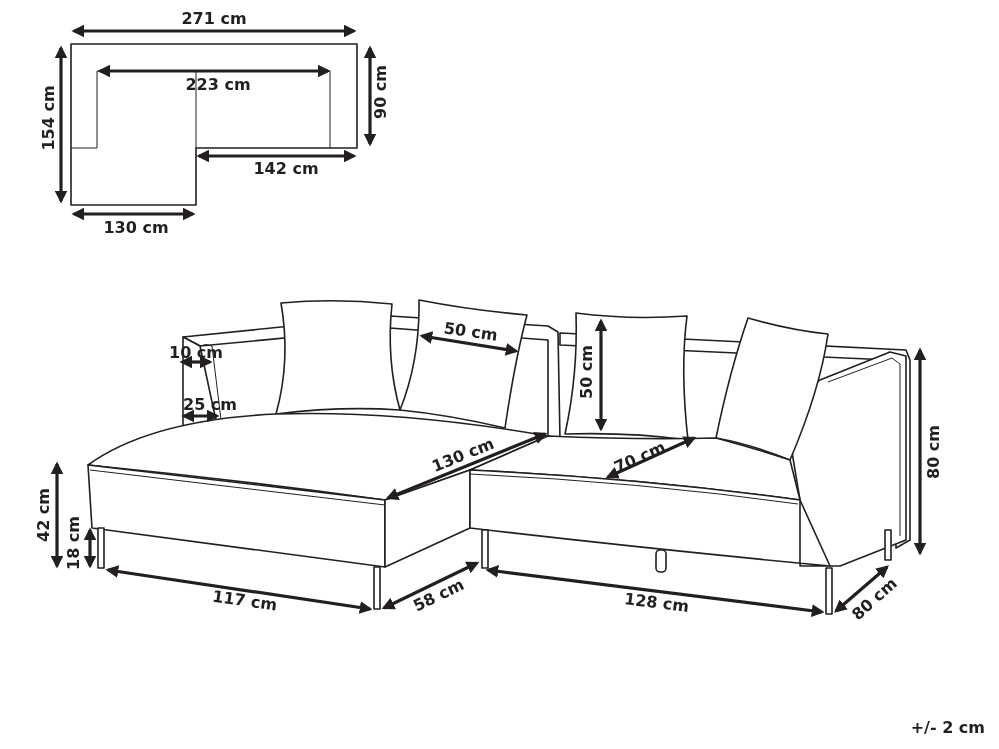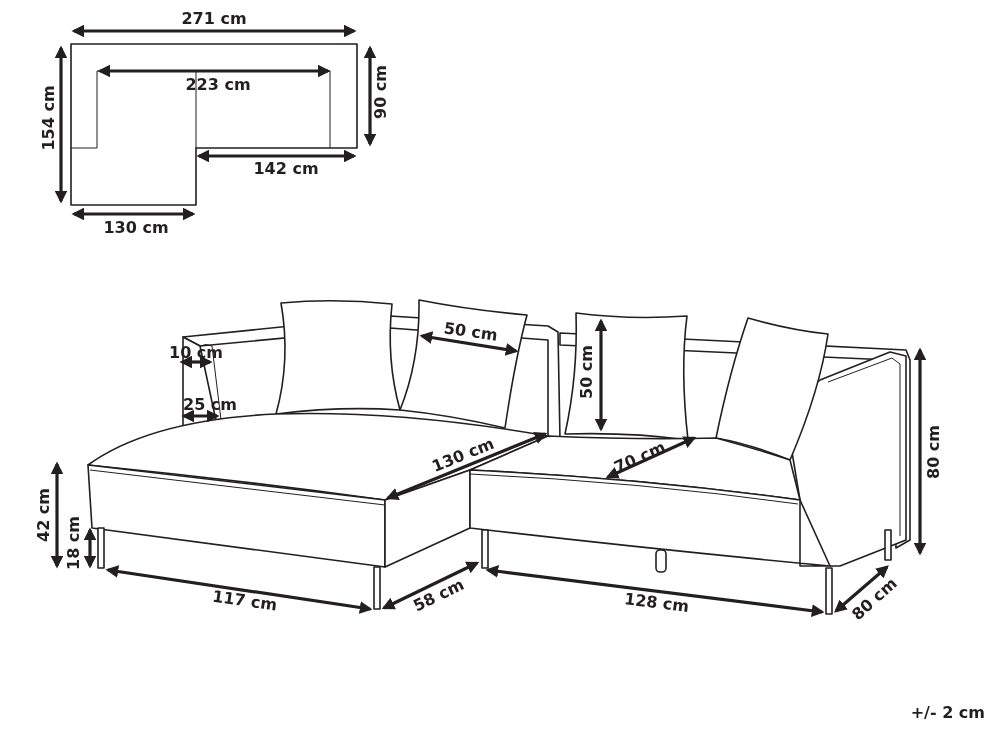--- a/index.html
+++ b/index.html
@@ -3,21 +3,21 @@
 <meta charset="utf-8">
 <style>
   html, body { margin:0; padding:0; background:#ffffff; }
   body { width:999px; height:749px; position:relative; overflow:hidden; font-family:"DejaVu Sans", sans-serif; }
   svg { position:absolute; left:0; top:0; }
   .ln { fill:none; stroke:#231f20; stroke-width:1.6; stroke-linejoin:round; stroke-linecap:round; }
   .lnw { fill:#ffffff; stroke:#231f20; stroke-width:1.6; stroke-linejoin:round; stroke-linecap:round; }
   .thin { fill:none; stroke:#231f20; stroke-width:1; }
   .dim { stroke:#231f20; stroke-width:3.2; fill:none; }
   .lbl { font-family:"DejaVu Sans", sans-serif; font-weight:bold; font-size:16px; fill:#231f20; }
-  .tol { position:absolute; right:14px; bottom:27px; font-family:"DejaVu Sans", sans-serif; font-weight:bold; font-size:16px; color:#231f20; }
+  .tol { position:absolute; right:14px; bottom:12px; font-family:"DejaVu Sans", sans-serif; font-weight:bold; font-size:16px; color:#231f20; }
 </style>
 </head>
 <body>
 
 <svg width="999" height="749" viewBox="0 0 999 749">
   <defs>
     <marker id="ah" viewBox="0 0 10 10" refX="8" refY="5" markerWidth="4" markerHeight="4" orient="auto-start-reverse">
       <path d="M0,0 L10,5 L0,10 z" fill="#231f20"></path>
     </marker>
   </defs>

